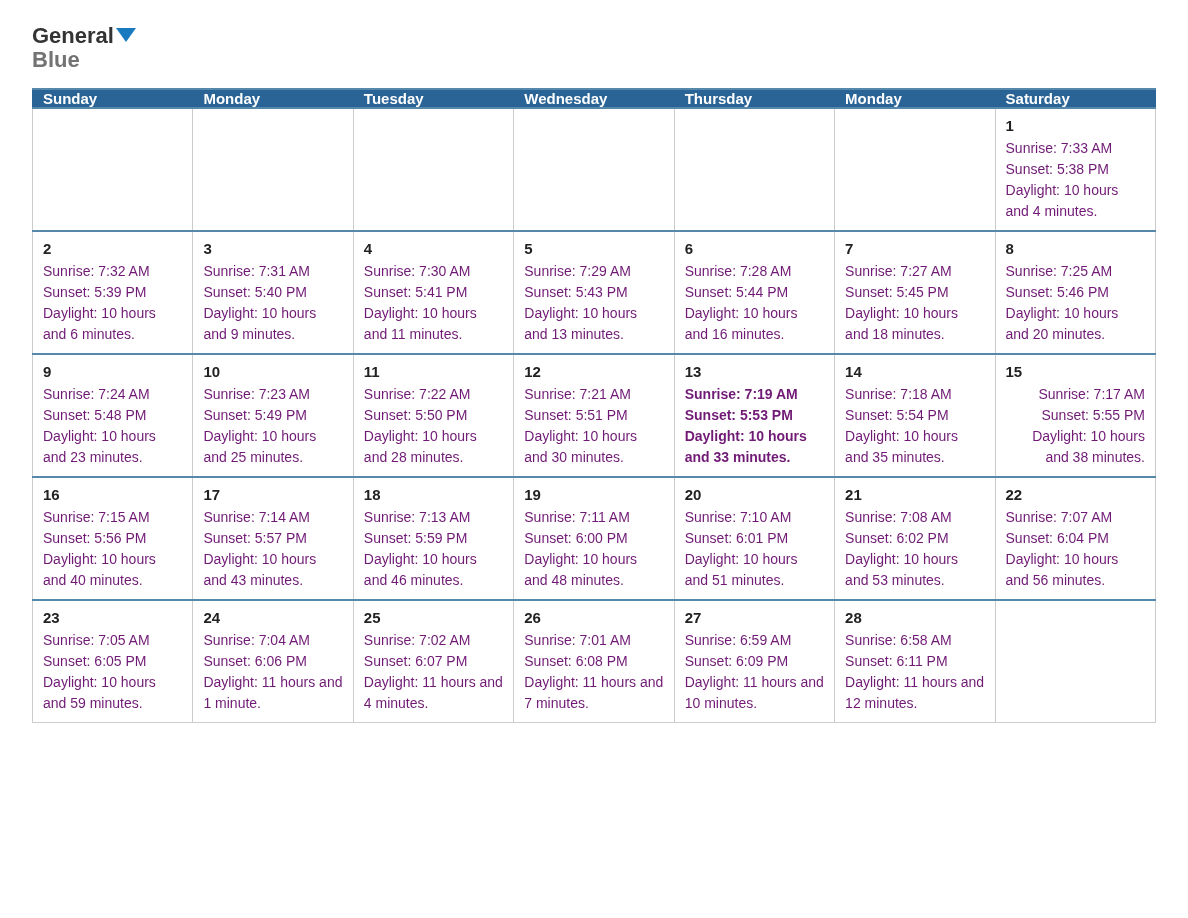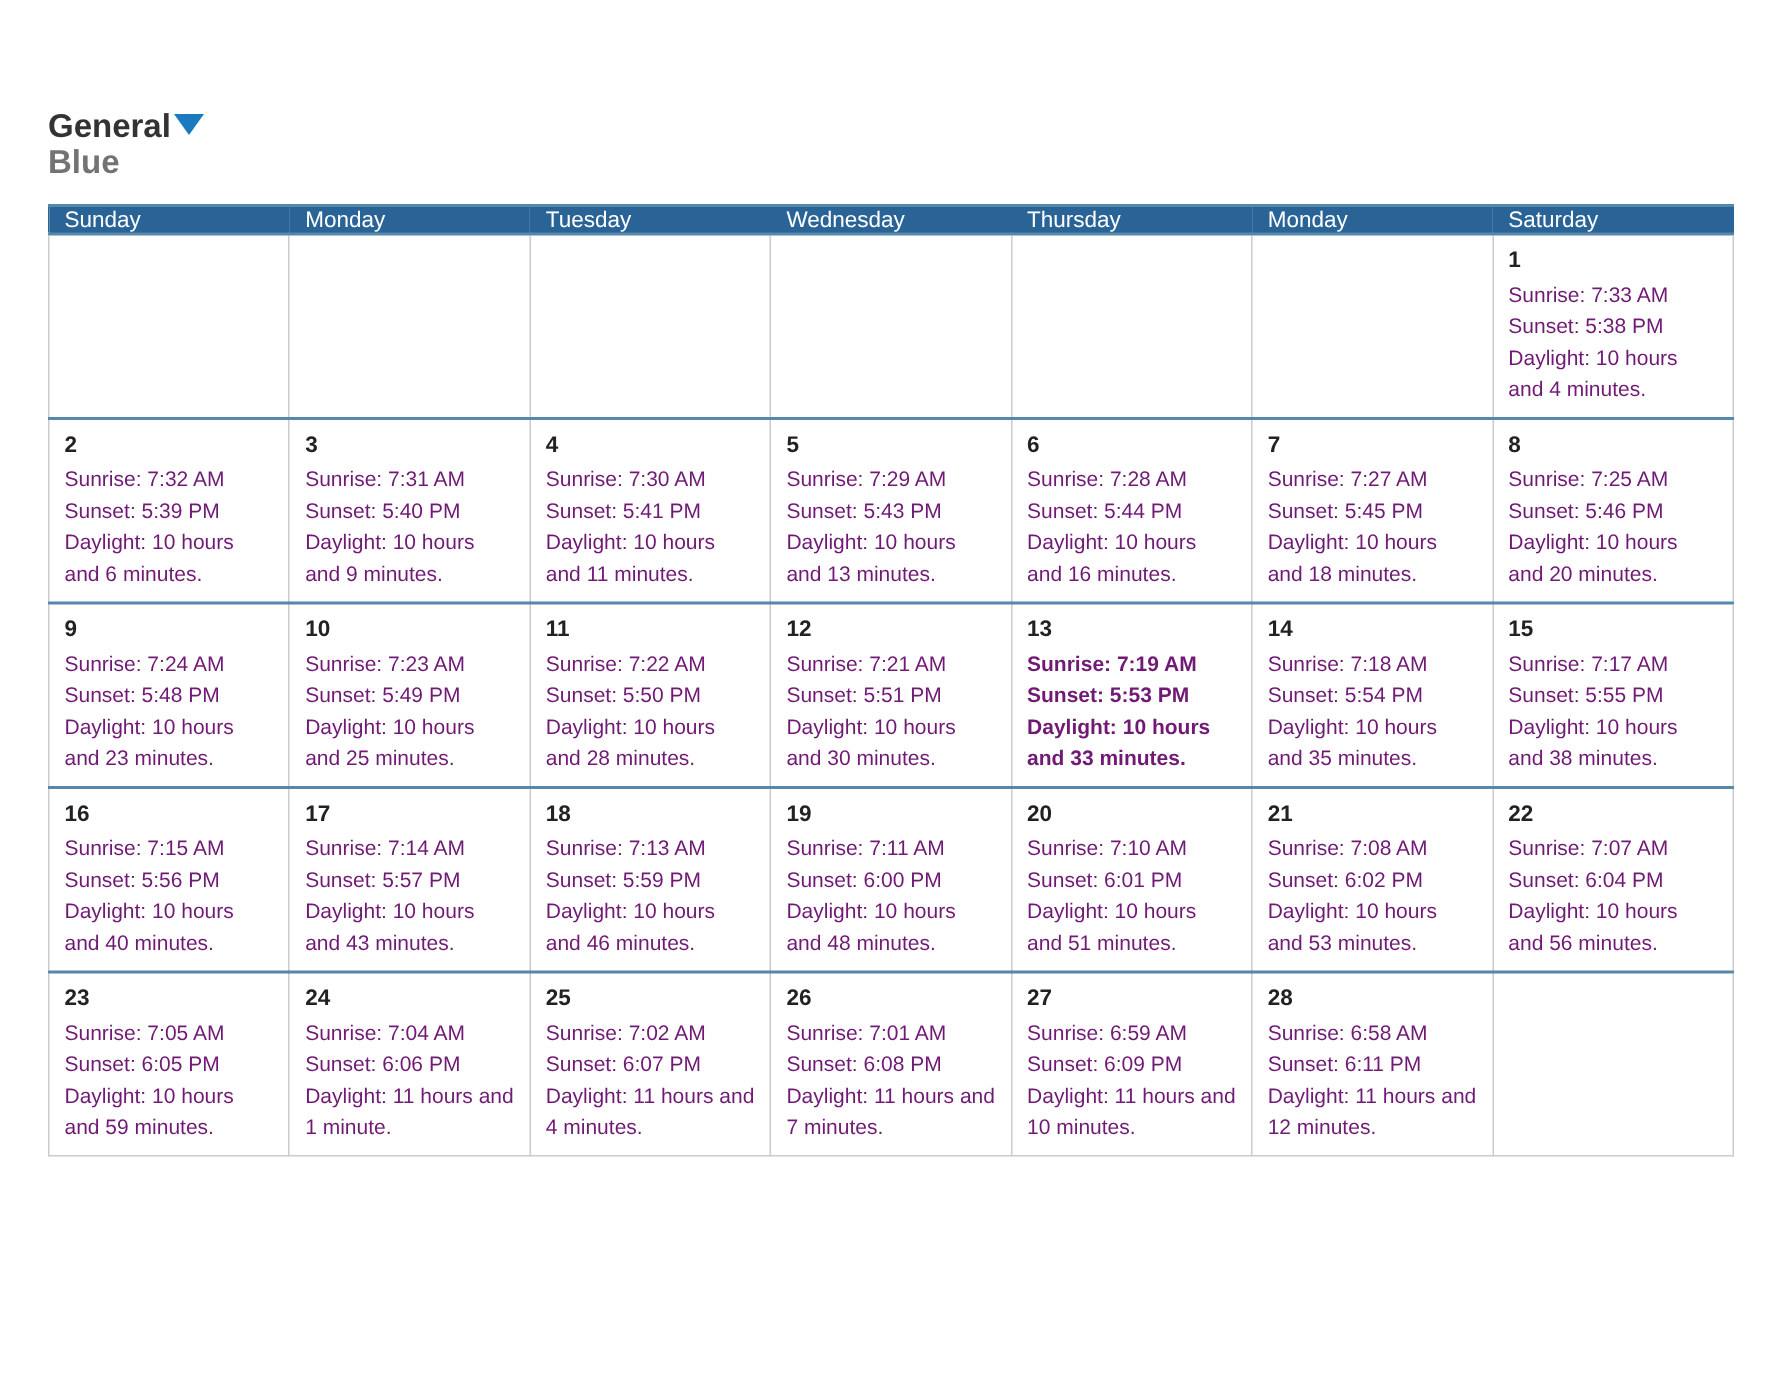--- a/index.html
+++ b/index.html
@@ -18,21 +18,20 @@
     .logo {
       display: flex;
       flex-direction: column;
       align-items: flex-start;
     }
     .logo-text {
       font-size: 22px;
       font-weight: bold;
       color: #333;
       line-height: 1.1;
-      margin-top: 48px;
     }
     .logo-text .blue {
       color: #737373;
     }
     .logo-triangle {
       display: inline-block;
       width: 0;
       height: 0;
       border-left: 10px solid transparent;
       border-right: 10px solid transparent;
@@ -58,21 +57,21 @@
     }
     .calendar {
       width: 100%;
       border-collapse: collapse;
       border: 1.5px solid #aaa;
     }
     .calendar th {
       background-color: #2a6496;
       color: #fff;
       font-size: 15px;
-      font-weight: 400;
+      font-weight: 700;
       padding: 0 10px;
       text-align: left;
       border: 1px solid #2a6496;
     }
     .calendar td {
       vertical-align: top;
       padding: 8px 10px;
       border: 1px solid #ccc;
       width: 14.28%;
       min-height: 90px;
@@ -220,21 +219,21 @@
 Daylight: 10 hours and 33 minutes.</div>
         </td>
         <td>
           <span class="day-number">14</span>
           <div class="day-info" style="white-space: pre-line;">Sunrise: 7:18 AM
 Sunset: 5:54 PM
 Daylight: 10 hours and 35 minutes.</div>
         </td>
         <td>
           <span class="day-number">15</span>
-          <div class="day-info" style="white-space: pre-line;">Sunrise: 7:17 AM
+          <div class="day-info" style="white-space: pre-line; text-align: right;">Sunrise: 7:17 AM
 Sunset: 5:55 PM
 Daylight: 10 hours and 38 minutes.</div>
         </td>
       </tr>
       <tr>
         <td>
           <span class="day-number">16</span>
           <div class="day-info" style="white-space: pre-line;">Sunrise: 7:15 AM
 Sunset: 5:56 PM
 Daylight: 10 hours and 40 minutes.</div>

